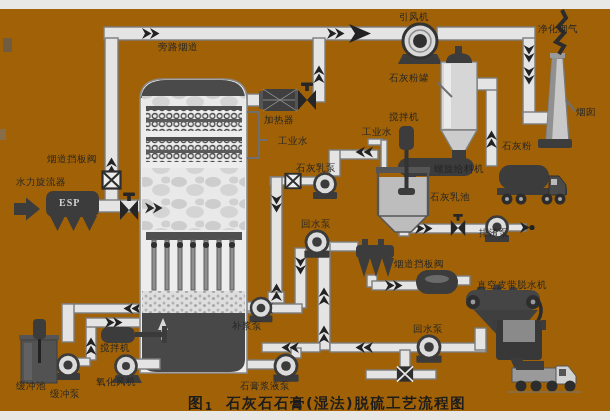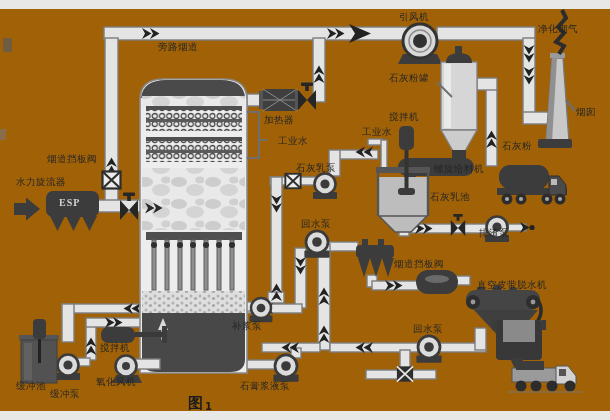--- a/index.html
+++ b/index.html
@@ -363,14 +363,15 @@
   <div class="lbl" style="left:413px;top:324px">回水泵</div>
   <div class="lbl" style="left:100px;top:343px">搅拌机</div>
   <div class="lbl" style="left:96px;top:377px">氧化风机</div>
   <div class="lbl" style="left:16px;top:381px">缓冲池</div>
   <div class="lbl" style="left:50px;top:389px">缓冲泵</div>
   <div class="lbl" style="left:240px;top:381px">石膏浆液泵</div>
 
   <div id="caption">
     <span class="fig">图</span>
     <span class="num">1</span>
+    <span class="txt">石灰石石膏(湿法)脱硫工艺流程图</span>
   </div>
 </div>
 
 </body></html>

